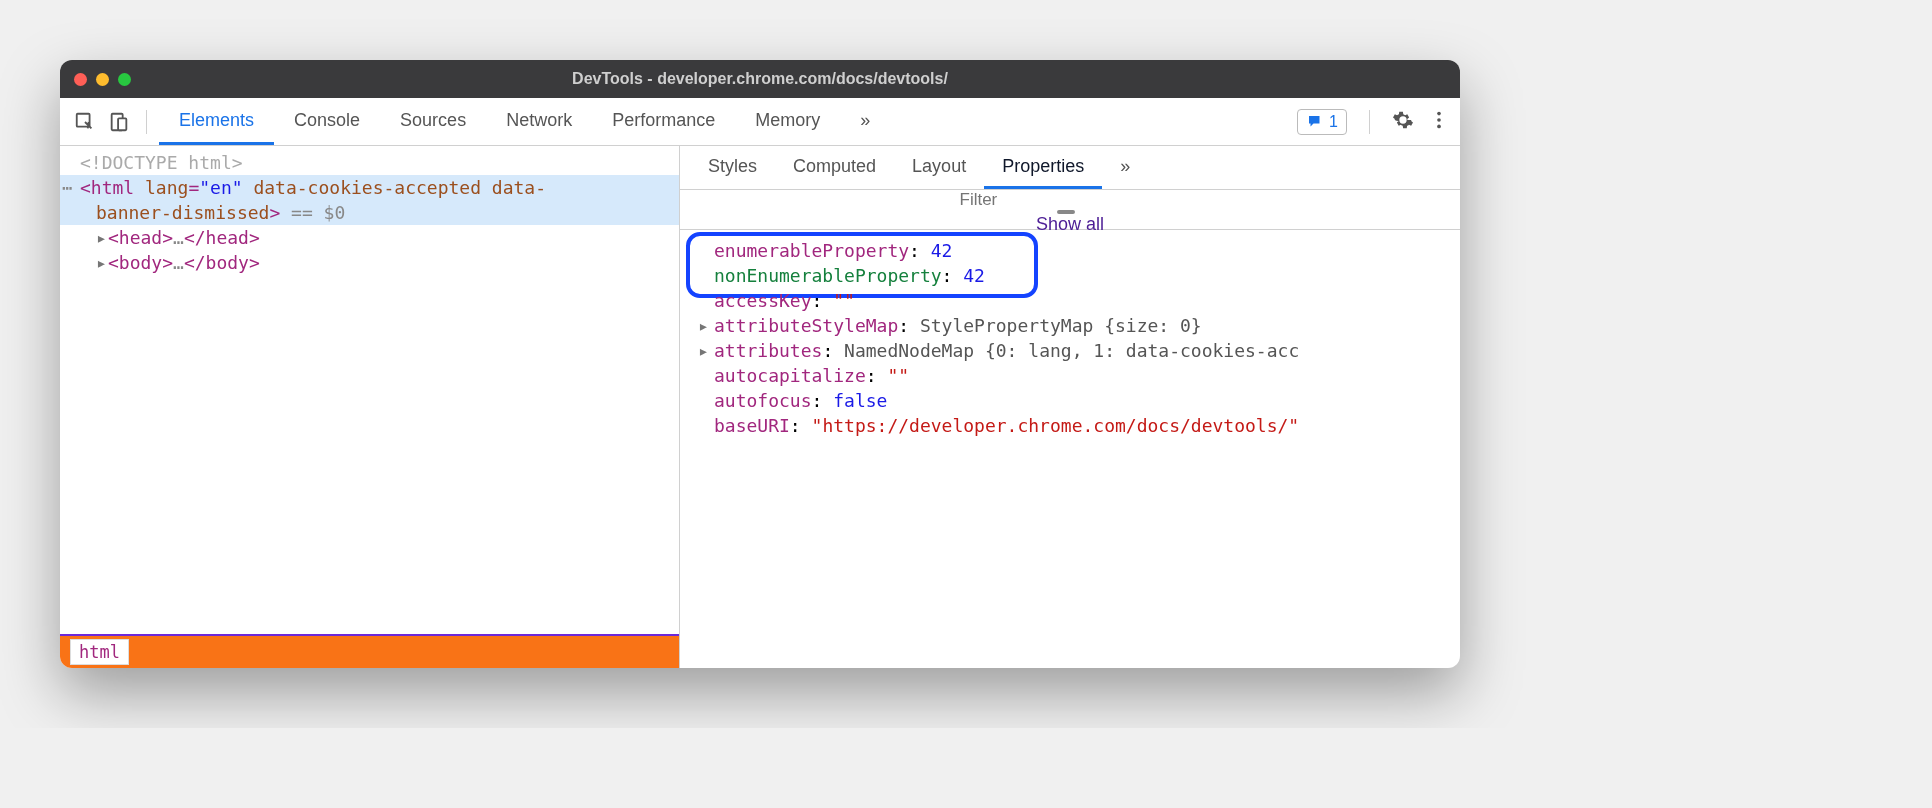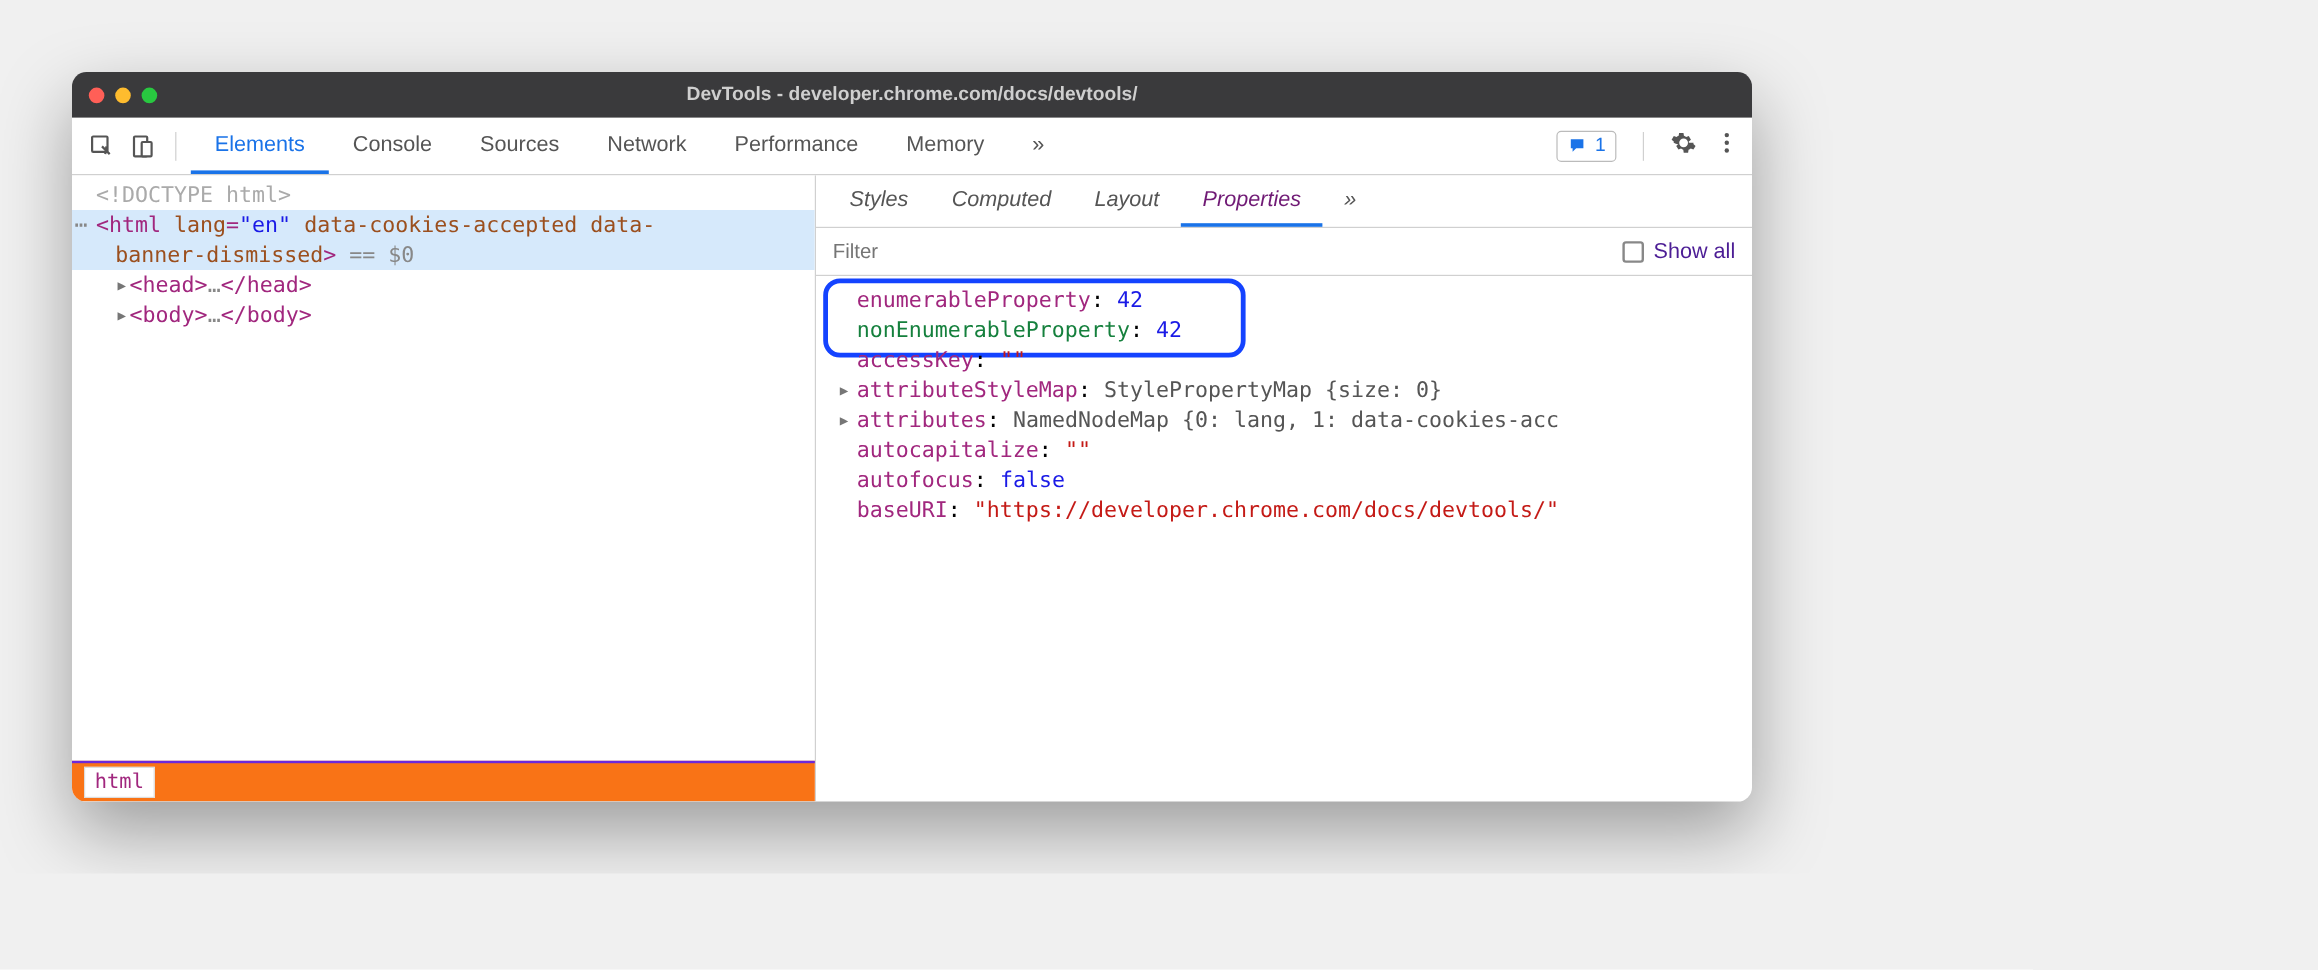--- a/index.html
+++ b/index.html
@@ -55,24 +55,24 @@
   .doctype{color:#aaa;}
   .tg{color:#a1277e;}
   .attrn{color:#9b4f1e;}
   .attrv{color:#1a1ae6;}
   .muted{color:#888;}
   .ellip{color:#888; position:absolute; left:2px;}
   .arrow{color:#767676; display:inline-block; width:12px;}
   .crumb { border-top:2px solid #6d28d9; background:#f97316; padding:6px 10px; font-size:17px;}
   .crumb span{ background:#fff; border:1px solid #ddd; padding:2px 8px; color:#a1277e;}
   .right { flex:1; display:flex; flex-direction:column; font-family: Menlo, Consolas, monospace; font-size:18px;}
-  .subtabs { height:44px; border-bottom:1px solid #d0d0d0; display:flex; align-items:flex-end; padding:0 10px;font-style:italic;}
+  .subtabs { height:44px; border-bottom:1px solid #d0d0d0; display:flex; align-items:flex-end; padding:0 10px;}
   .subtab { padding:0 18px; height:100%; display:flex; align-items:center; color:#555; font-family:-apple-system,Arial,sans-serif; font-size:18px; cursor:pointer; border-bottom:3px solid transparent;}
-  .subtab.active{color:#701a75; border-bottom-color:#1a73e8;}
-  .filterbar{ height:40px; border-bottom:1px solid #d0d0d0; display:flex; align-items:center; padding:0 14px; font-family:-apple-system,Arial,sans-serif;}
+  .subtab.active{color:#0f172a; border-bottom-color:#1a73e8;}
+  .filterbar{ height:40px; border-bottom:1px solid #d0d0d0; display:flex; align-items:center; padding:0 14px; font-family:-apple-system,Arial,sans-serif;flex-direction:column;}
   .filter-in { border:none; outline:none; font-size:17px; color:#777; flex:1;}
   .chk { width:18px; height:18px; border:2px solid #888; border-radius:3px; margin-right:8px;}
   .proplist { flex:1; padding:8px 12px 8px 18px; overflow:hidden; white-space:nowrap;}
   .prop-line{ padding:2px 0 2px 16px; position:relative;}
   .prop-line .exp{ position:absolute; left:0; color:#767676;}
   .pname{color:#a1277e;}
   .pname.dim{color:#15803d;}
   .pval-num{color:#1a1ae6;}
   .pval-str{color:#c41a16;}
   .pval-obj{color:#555;}

